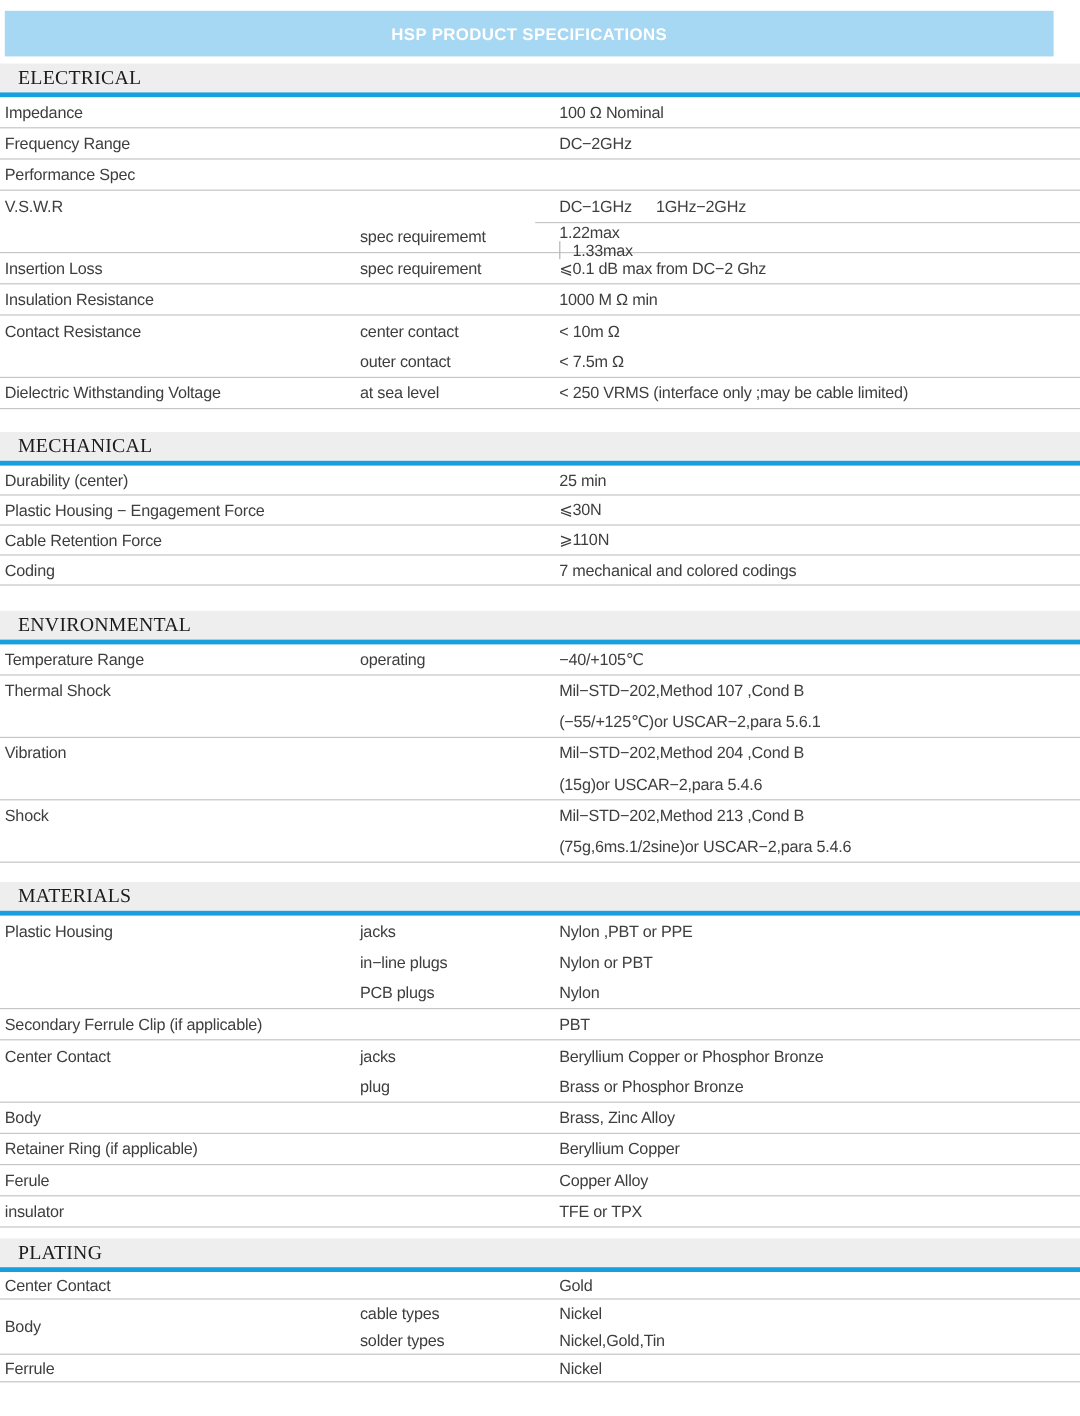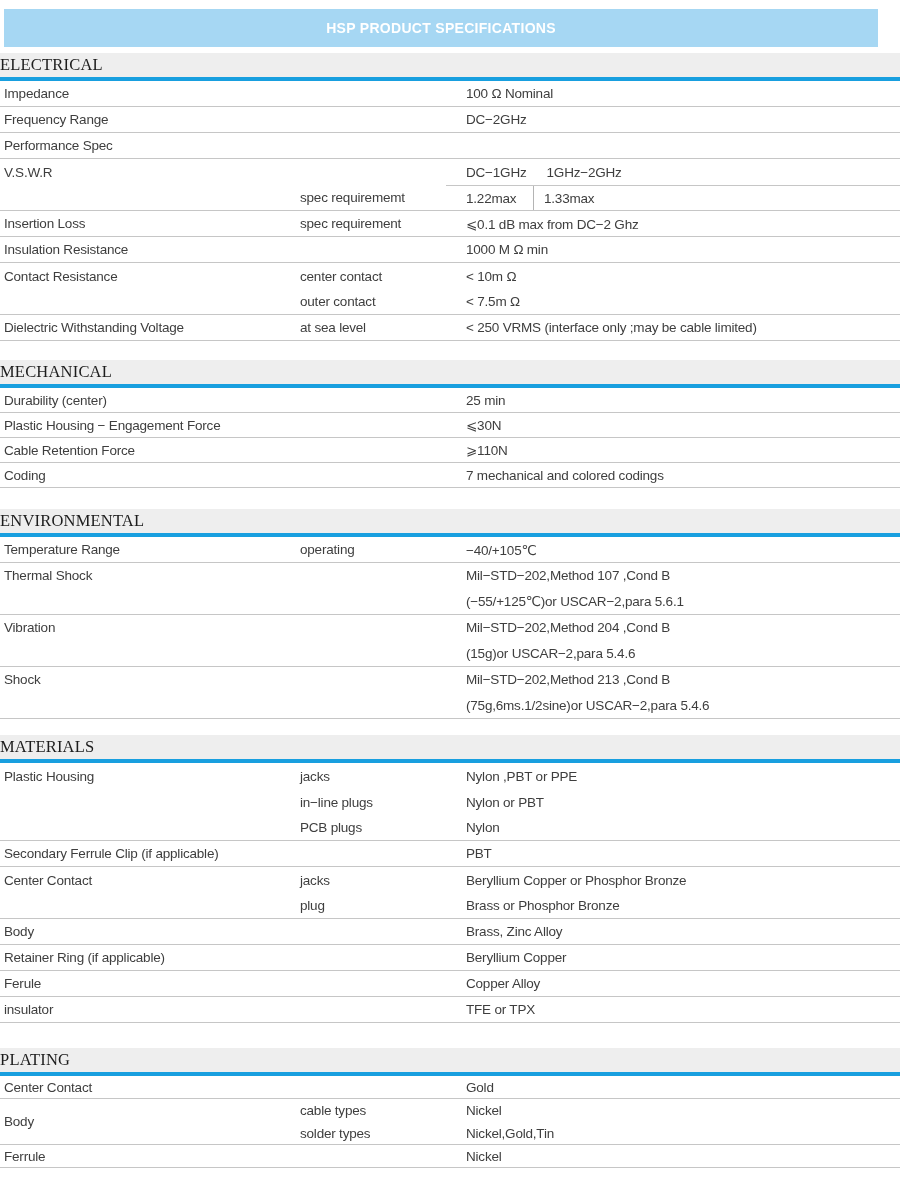--- a/index.html
+++ b/index.html
@@ -28,52 +28,53 @@
     color: #ffffff;
     font-weight: bold;
     font-size: 14px;
     letter-spacing: 0.3px;
   }
 
   
   .band {
     height: 24px;
     background: #eeeeee;
-    padding-left: 0;
+    padding-left: 15px;
     display: flex;
     align-items: center;
     font-family: "Liberation Serif", "DejaVu Serif", serif;
     font-size: 16.5px;
     letter-spacing: 0.2px;
     color: #1c1c1c;
   }
   .bar { height: 4px; background: #189fdf; }
 
   
   .s-mechanical   { margin-top: 19px; }
   .s-environmental{ margin-top: 21px; }
   .s-materials    { margin-top: 16px; }
-  .s-plating      { margin-top: 25px;  }
+  .s-plating      { margin-top: 9px;  }
 
   
   .row { display: flex; align-items: center; height: 26px; }
   .bb  { border-bottom: 1px solid #c6c6c6; }
   .c1  { width: 300px; padding-left: 4px; flex: none; }
   .c2  { width: 146px; text-align: left; flex: none; }
   .c3  { flex: 1; padding-left: 20px; min-width: 0; }
 
   .s-mechanical .row { height: 25px; }
 
   
   .vcell { display: inline-block; width: 77px; }
   .vswr-sub .c3 {
     align-self: stretch;
     display: flex;
     align-items: stretch;
     border-top: 1px solid #c6c6c6;
+    flex-direction: column;
   }
   .vswr-sub .cellA { width: 67px; display: flex; align-items: center; }
   .vswr-sub .cellB {
     border-left: 1px solid #b4b4b4;
     padding-left: 10px;
     display: flex;
     align-items: center;
   }
 
   

